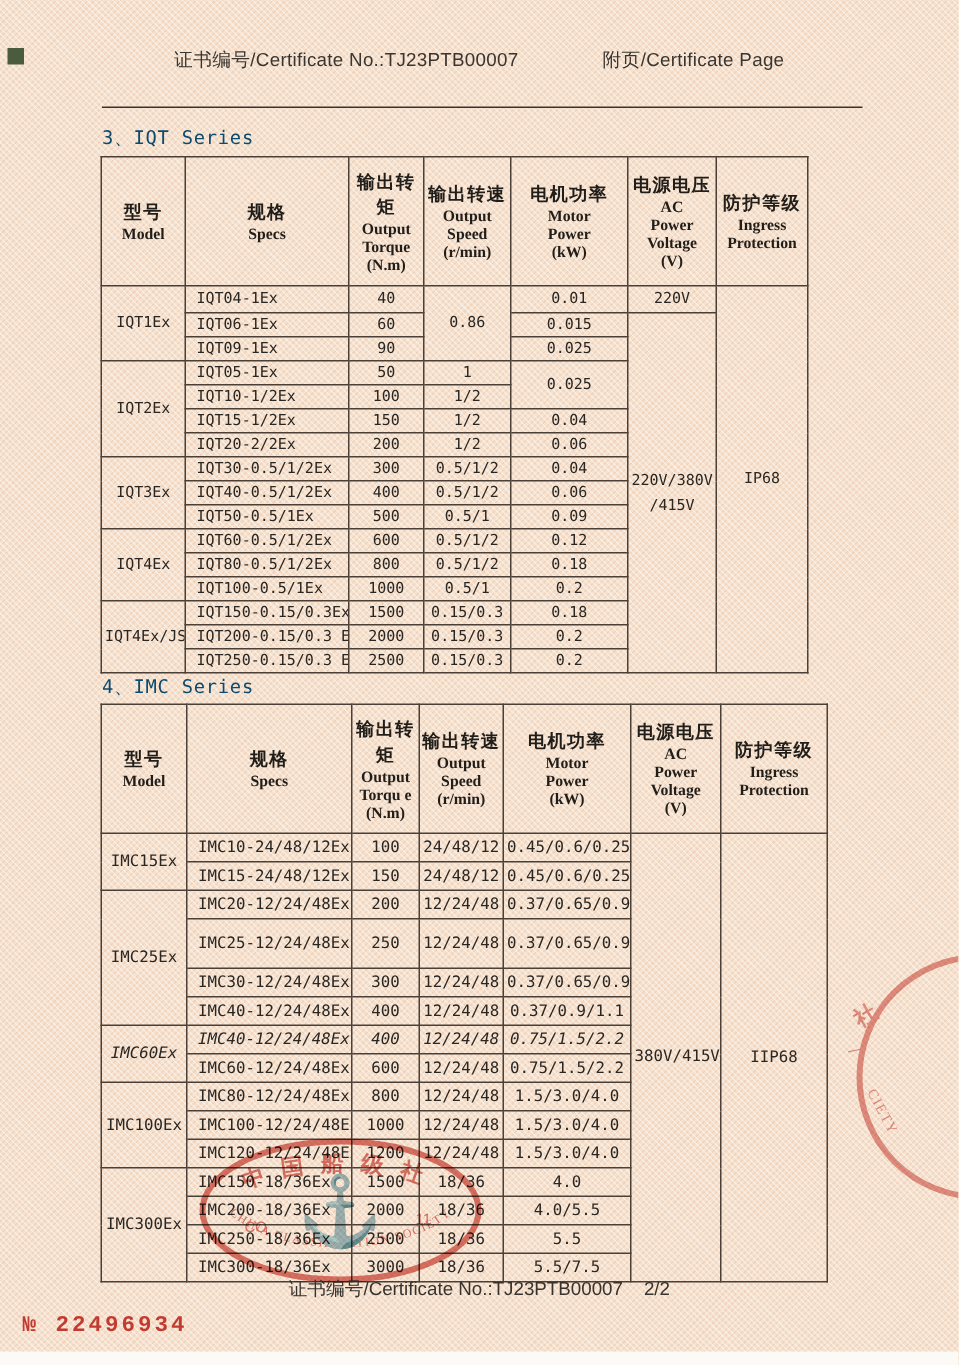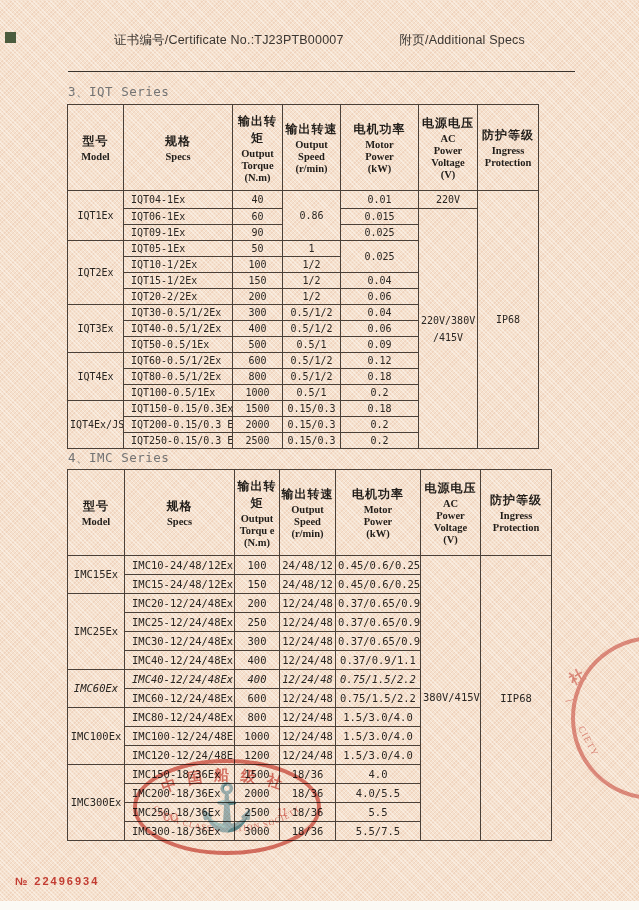--- a/index.html
+++ b/index.html
@@ -15,21 +15,21 @@
   .page{position:absolute;inset:0;}
   .corner-mark{position:absolute;left:5px;top:32px;width:11px;height:11px;background:#3c4f31;opacity:.92;}
   .header-line{
     position:absolute;top:32px;left:0;width:100%;
     display:flex;justify-content:center;gap:56px;
     font-size:12.5px;color:#3a3530;letter-spacing:.2px;
   }
   .divider{position:absolute;top:71px;left:68px;width:507px;height:1px;background:#3a332c;}
   .section-title{
     position:absolute;font-family:"DejaVu Sans Mono", monospace;
-    font-size:12.5px;color:#737373;letter-spacing:.5px;
+    font-size:12.5px;color:#0c4a6e;letter-spacing:.5px;
   }
   .t1{left:68px;top:84px;}
   .t2{left:68px;top:450px;text-align:center;}
 
   table.spec-table{
     position:absolute;border-collapse:collapse;table-layout:fixed;
     background:transparent;
   }
   .tbl1{left:67px;top:104px;width:472px;}
   .tbl2{left:67px;top:469px;width:485px;}
@@ -56,35 +56,35 @@
   .stamp-main{left:130px;top:757px;}
   .stamp-edge{left:552px;top:630px;}
 
   .footer-line{
     position:absolute;top:851px;left:0;width:100%;text-align:center;
     font-size:12.5px;color:#38332e;
   }
   .footer-line .pg{margin-left:14px;}
   .serial{
     position:absolute;left:15px;top:875px;
-    font-family:Liberation Sans, sans-serif;font-weight:bold;
-    font-size:11px;letter-spacing:2px;color:#c23b31;
+    font-family:Liberation Mono, monospace;font-weight:bold;
+    font-size:15px;letter-spacing:2px;color:#c23b31;
   }
   .bottom-strip{position:absolute;left:0;top:901px;width:100%;height:9px;background:#fbfaf6;}
 </style>
 </head>
 <body>
 
 <div class="page">
 
   <div class="corner-mark"></div>
 
   <div class="header-line">
     <span>证书编号/Certificate No.:TJ23PTB00007</span>
-    <span>附页/Additional Specs</span>
+    <span>附页/Certificate Page</span>
   </div>
 
   <div class="divider"></div>
 
   <div class="section-title t1">3、IQT Series</div>
   <table class="spec-table tbl1">
       <colgroup>
         <col style="width: 56px;">
         <col style="width: 109px;">
         <col style="width: 50px;">
@@ -309,21 +309,21 @@
           <td class="c3">24/48/12</td>
           <td class="c4">0.45/0.6/0.25</td>
         </tr>
         <tr style="height: 19px;">
           <td rowspan="4" class="c0">IMC25Ex</td>
           <td class="c1">IMC20-12/24/48Ex</td>
           <td class="c2">200</td>
           <td class="c3">12/24/48</td>
           <td class="c4">0.37/0.65/0.9</td>
         </tr>
-        <tr style="height: 19px;">
+        <tr style="height: 33px;">
           <td class="c1">IMC25-12/24/48Ex</td>
           <td class="c2">250</td>
           <td class="c3">12/24/48</td>
           <td class="c4">0.37/0.65/0.9</td>
         </tr>
         <tr style="height: 19px;">
           <td class="c1">IMC30-12/24/48Ex</td>
           <td class="c2">300</td>
           <td class="c3">12/24/48</td>
           <td class="c4">0.37/0.65/0.9</td>
@@ -411,17 +411,20 @@
     <text x="147" y="59" font-size="10" fill="#d0544a" font-family="Liberation Sans, sans-serif">11</text>
   </svg>
 
   <svg class="stamp-svg stamp-edge" width="87" height="183" viewBox="0 0 87 183" opacity="0.6">
     <circle cx="101" cy="88" r="80" fill="none" stroke="#d0544a" stroke-width="4"></circle>
     <text x="21" y="55" font-size="15" font-weight="bold" fill="#d0544a" transform="rotate(-30 21 55)">社</text>
     <text x="14" y="74" font-size="11" fill="#d0544a" transform="rotate(-12 14 74)">—</text>
     <text x="26" y="98" font-size="9.5" fill="#d0544a" letter-spacing="1" transform="rotate(62 26 98)" font-family="Liberation Serif, serif">CIETY</text>
   </svg>
 
+  <div class="footer-line">
+    <span>证书编号/Certificate No.:TJ23PTB00007</span><span class="pg">2/2</span>
+  </div>
 
   <div class="serial">№ 22496934</div>
 
   <div class="bottom-strip"></div>
 </div>
 
 </body></html>

